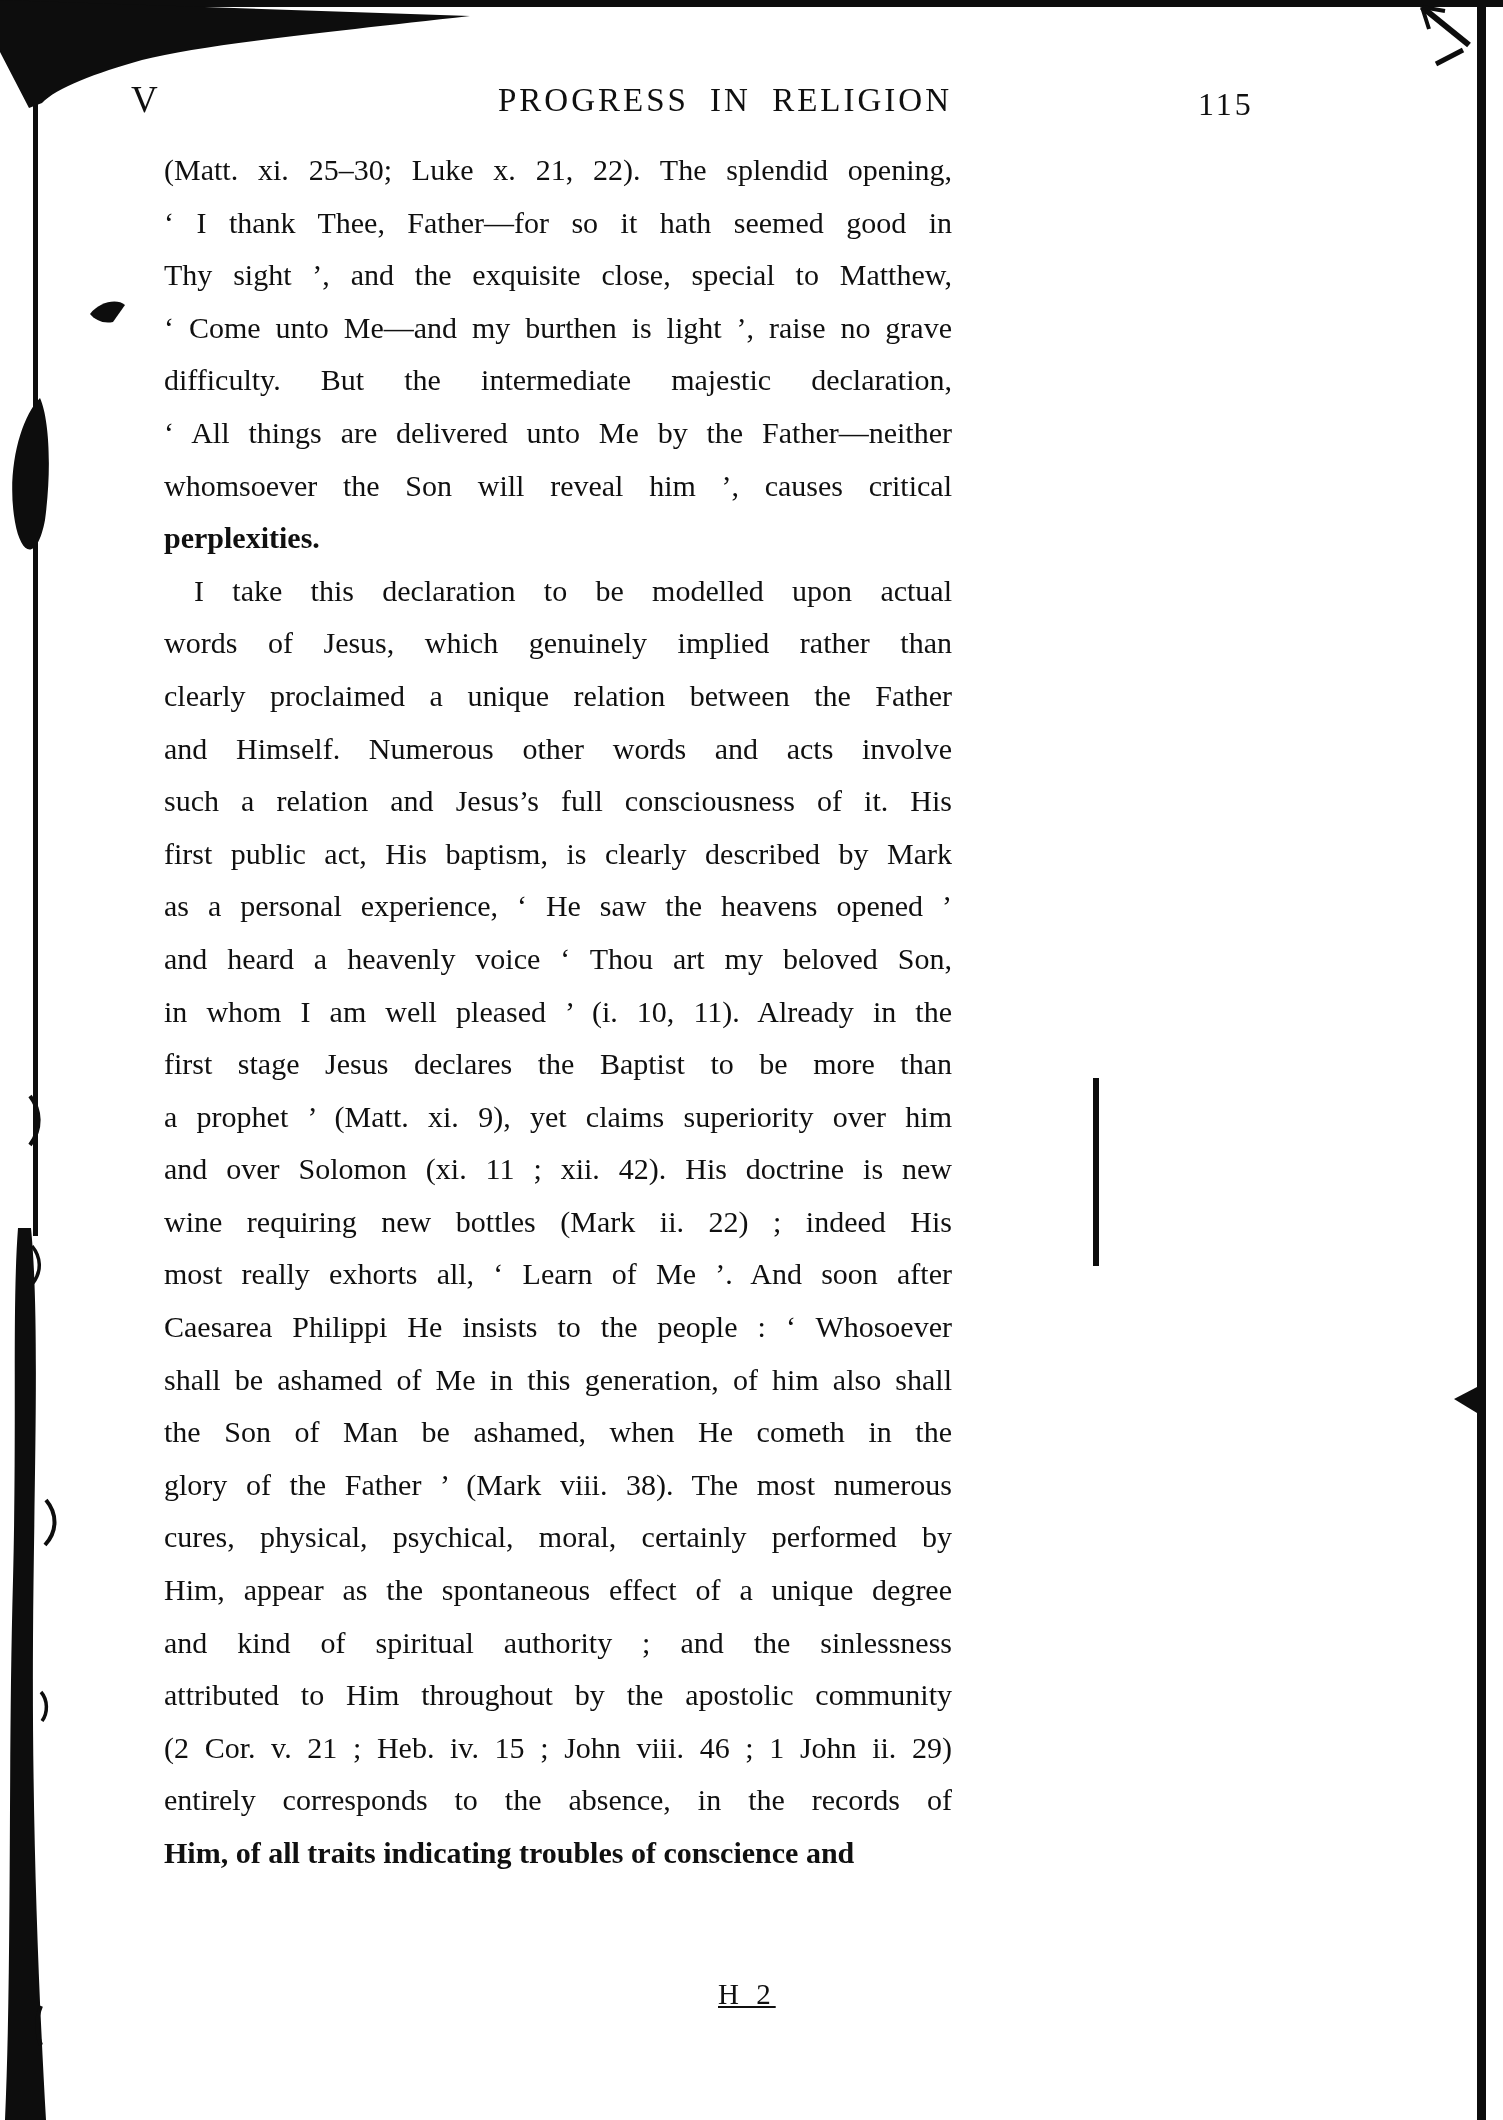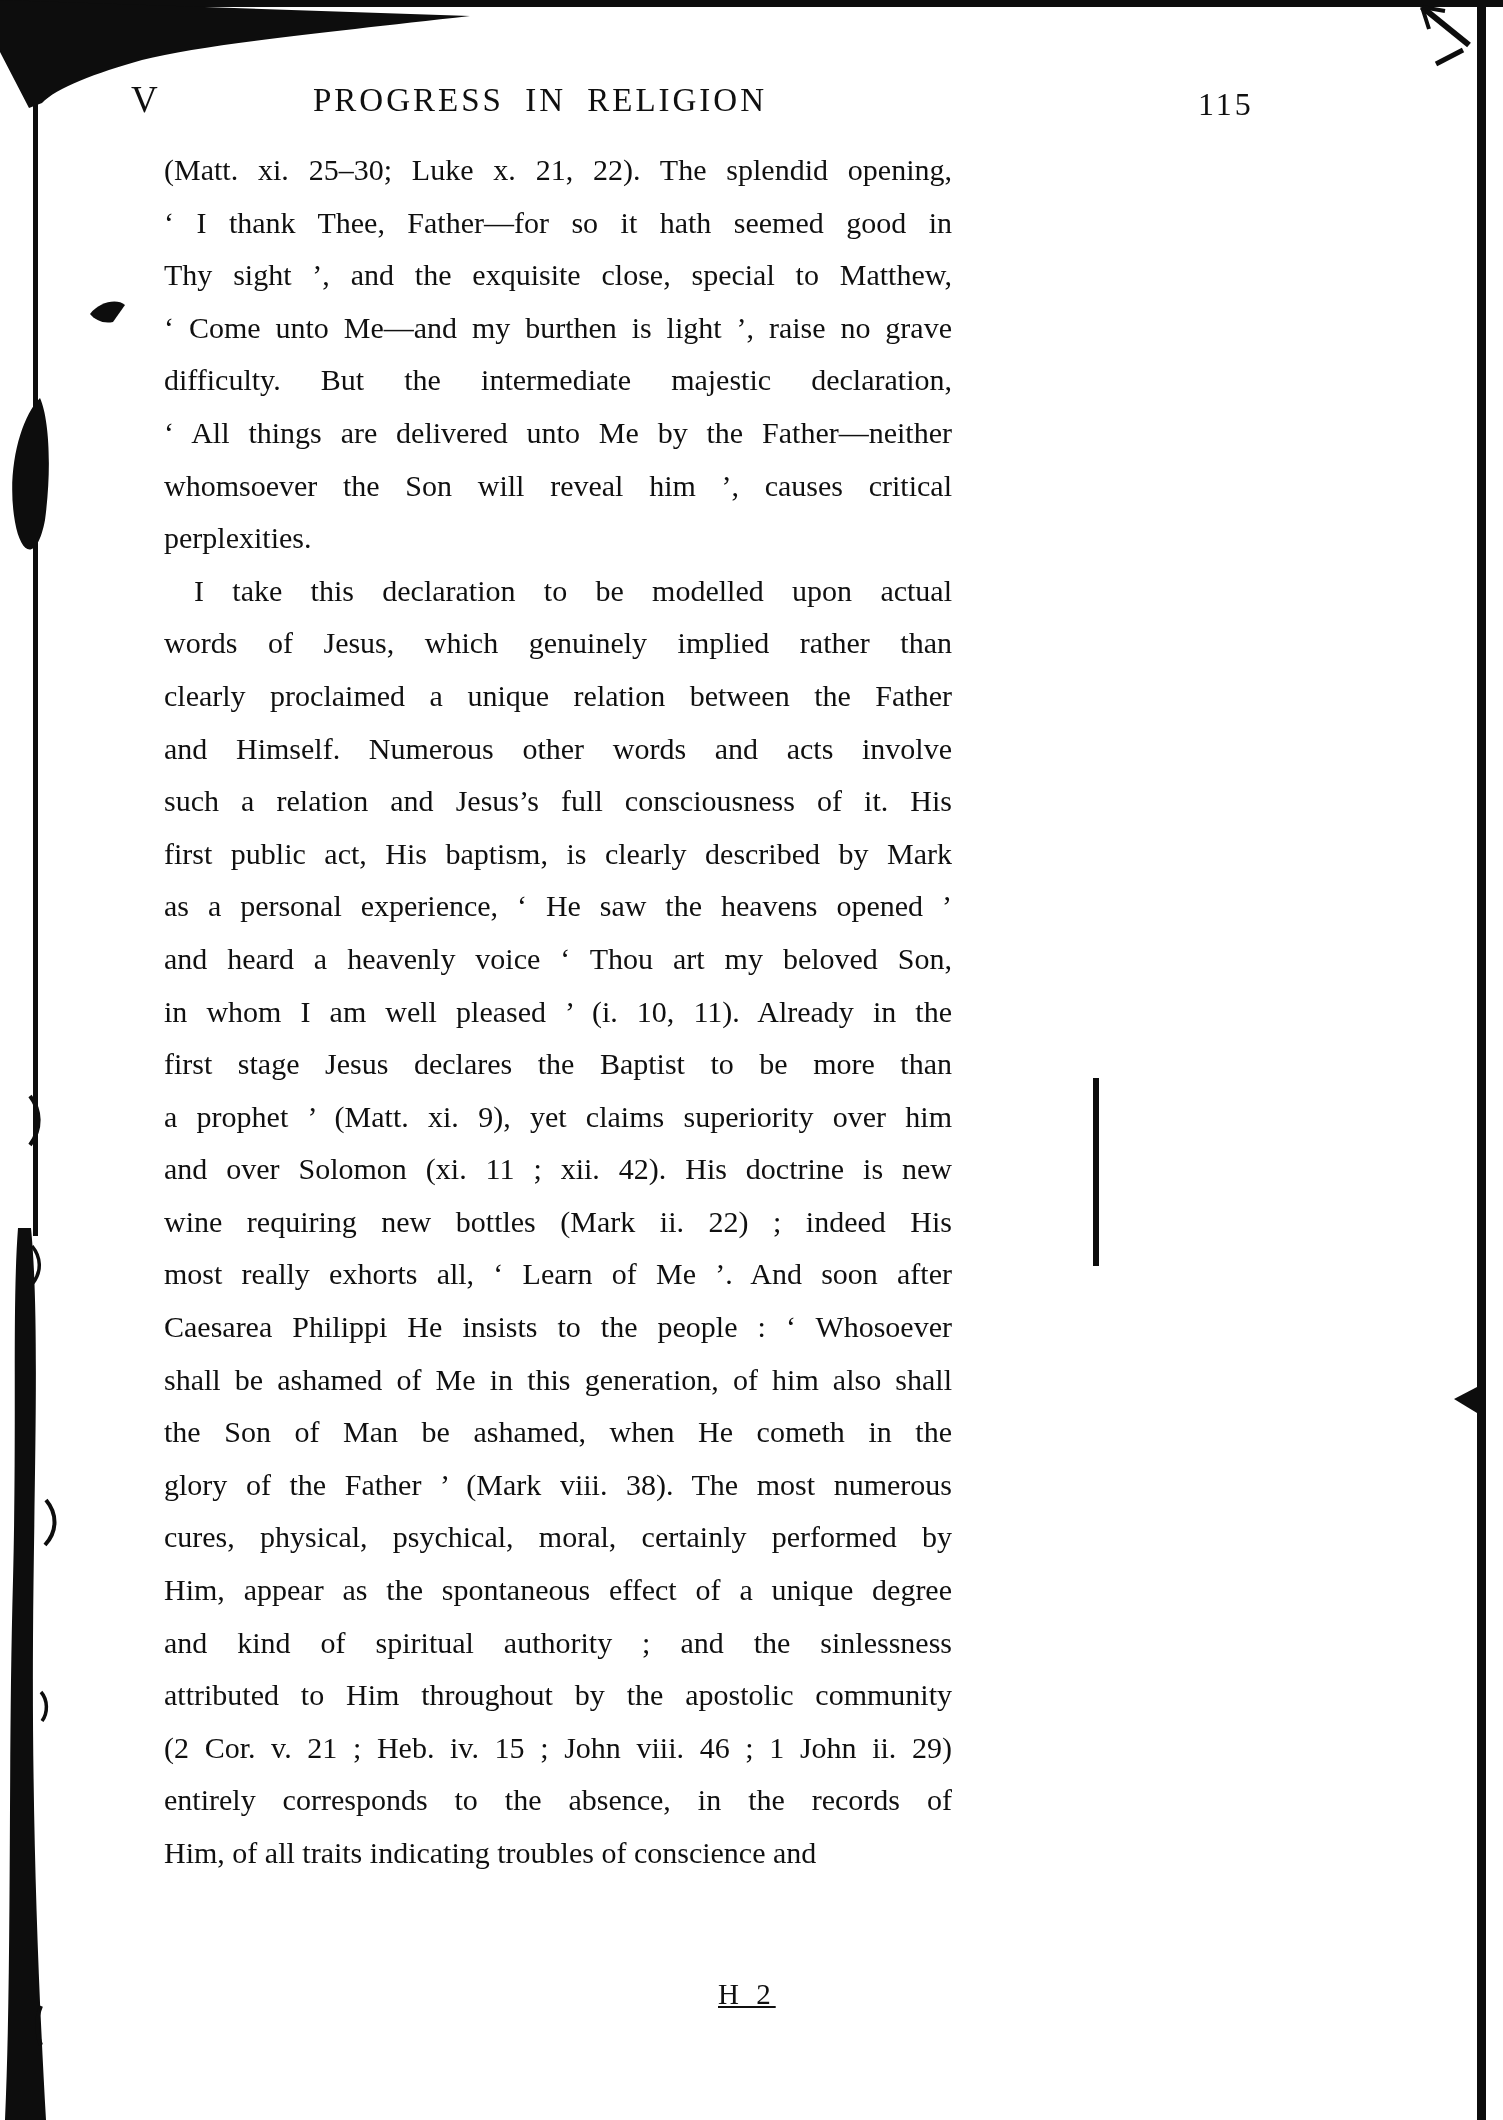--- a/index.html
+++ b/index.html
@@ -3,31 +3,31 @@
 <meta charset="utf-8">
 <style>
   html,body{margin:0;padding:0;background:#e8e8e8;}
   .page{
     position:relative;width:1503px;height:2120px;background:#ffffff;
     font-family:"Liberation Serif","DejaVu Serif",serif;color:#101010;overflow:hidden;
   }
   .artifacts{position:absolute;left:0;top:0;z-index:5;pointer-events:none;}
   .hdr-chapter{position:absolute;left:131px;top:78px;font-size:37px;z-index:2;}
   .hdr-title{
-    position:absolute;left:128px;top:82px;width:824px;text-align:center;
+    position:absolute;left:128px;top:82px;width:824px;text-align:right;
     font-size:33px;letter-spacing:3px;word-spacing:10px;z-index:2;
   }
   .hdr-page{position:absolute;left:1198px;top:86px;font-size:32px;letter-spacing:3px;z-index:2;}
   .textblock{position:absolute;left:128px;top:144px;width:824px;z-index:2;}
   .para{margin:0;padding:0;}
   .tl{
     display:block;font-size:30px;line-height:52.6px;height:52.6px;
     text-align:justify;text-align-last:justify;overflow:visible;margin-left:36px;
   }
-  .tl.last{text-align-last:left;}
+  .tl.last{text-align-last:left;font-weight:bold;}
   .tl.indent{text-indent:30px;}
   .sig{position:absolute;left:718px;top:1978px;font-size:29px;letter-spacing:5px;z-index:2;text-decoration:underline;}
 </style>
 </head>
 <body>
 
 <div class="page">
 
   <svg class="artifacts" width="1503" height="2120" viewBox="0 0 1503 2120">
     <g fill="#0d0d0d" stroke="none">

